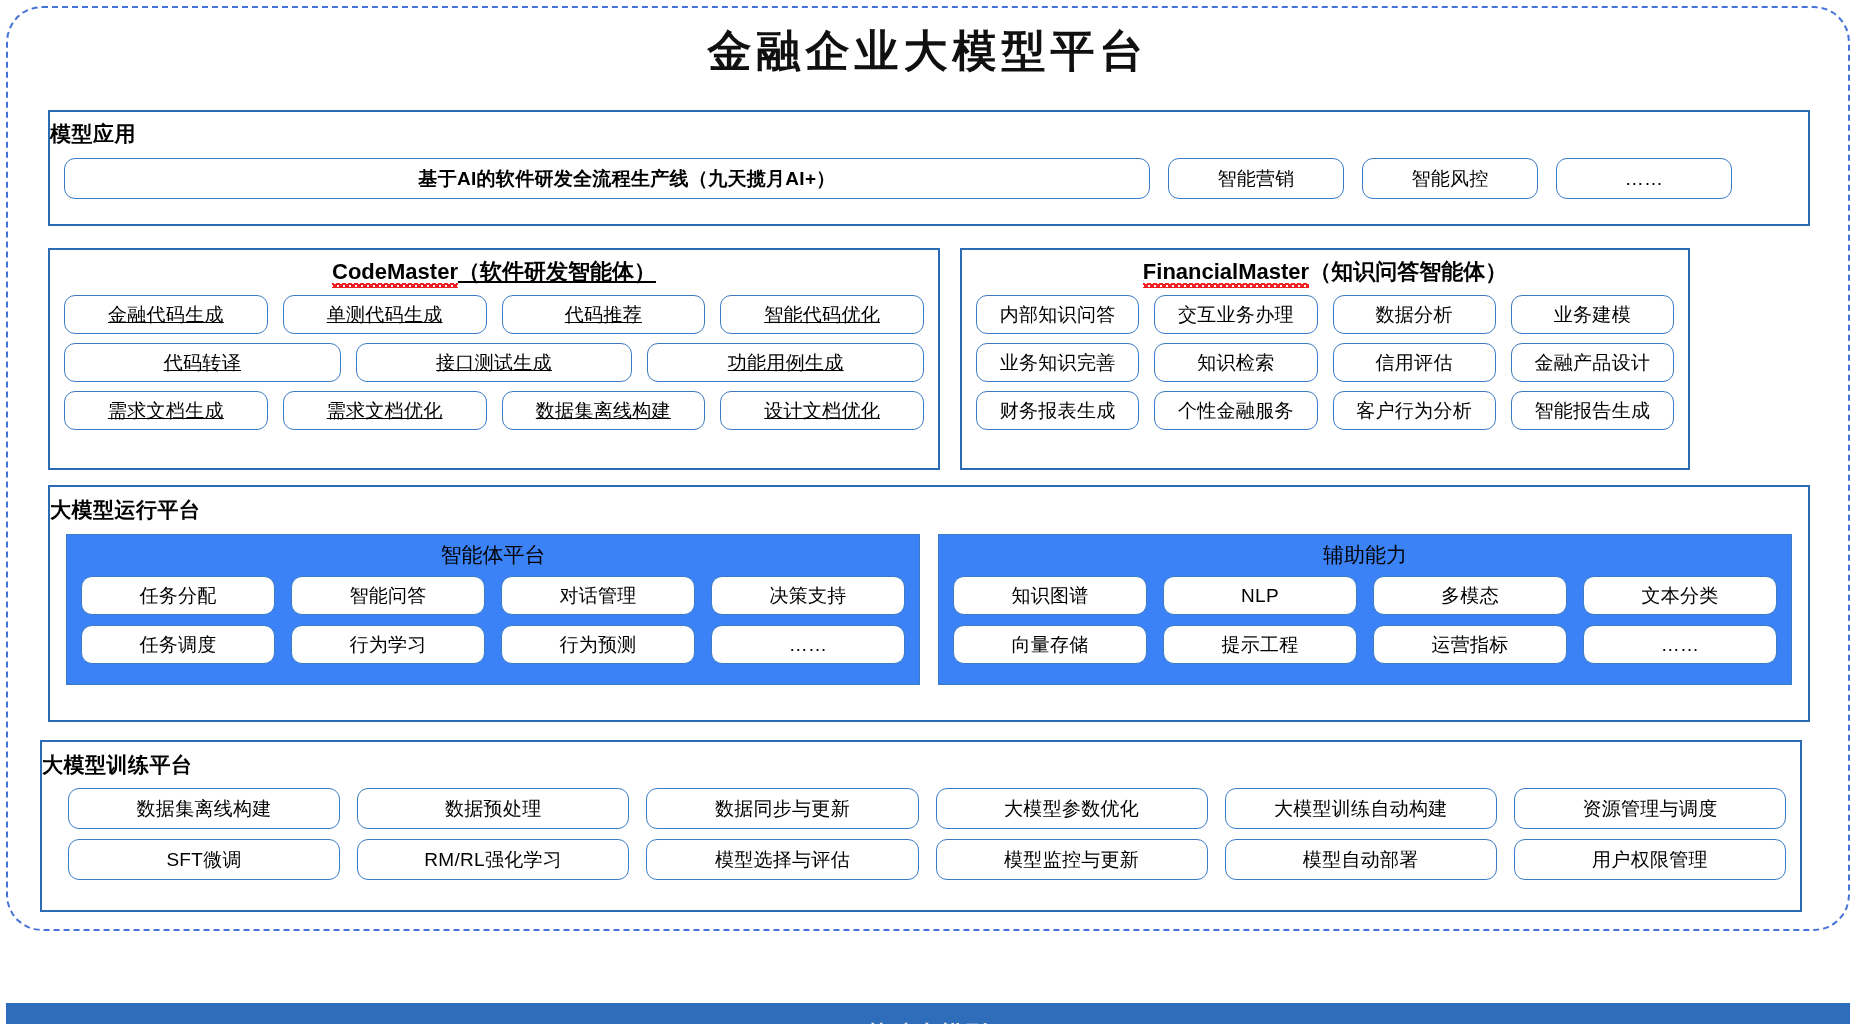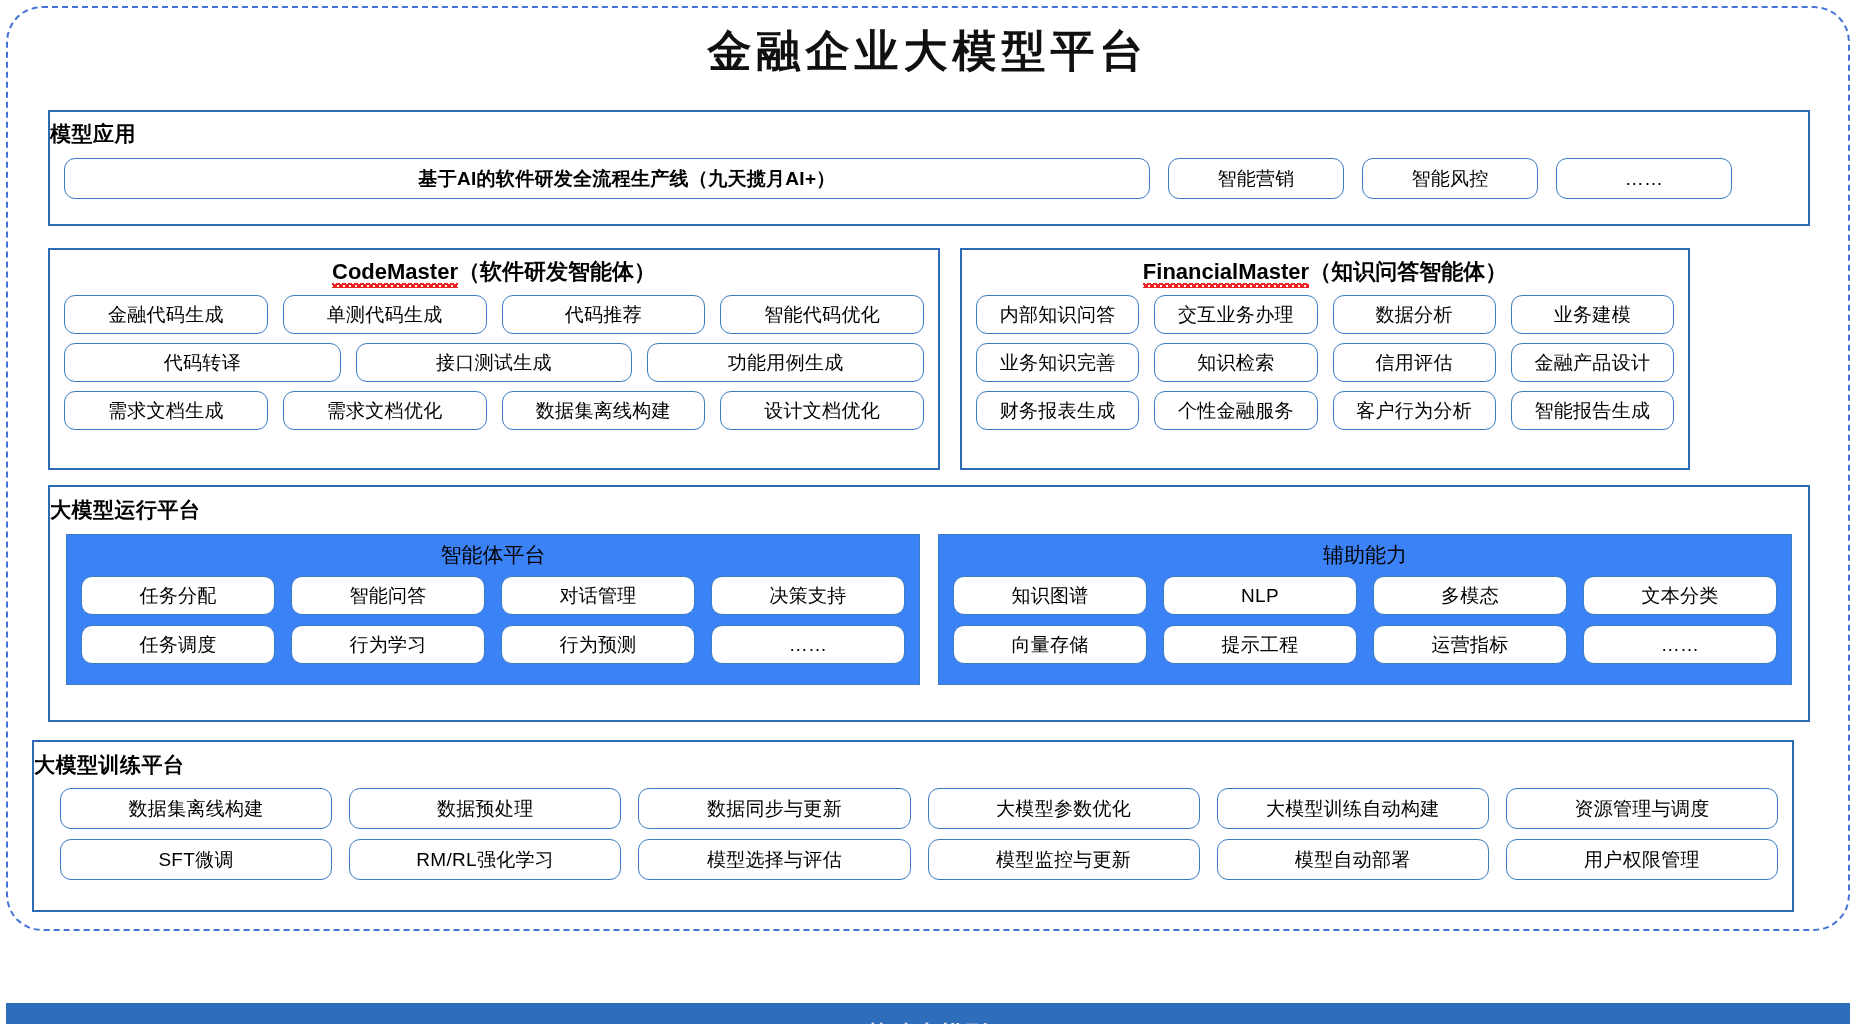--- a/index.html
+++ b/index.html
@@ -79,21 +79,21 @@
   #sec-app .app-row {
     display: flex;
     margin-top: 10px;
     padding: 0 14px;
     gap: 18px;
   }
   #app-main-pill { flex: 0 0 1086px; height: 41px; padding-left: 40px; }
   #sec-app .small-pill { flex: 0 0 176px; height: 41px; }
 
   
-  #sec-code { left: 48px; top: 248px; width: 892px; height: 222px; }
+  #sec-code { left: 48px; top: 248px; width: 892px; height: 222px; text-decoration: underline; }
   #sec-fin  { left: 960px; top: 248px; width: 730px; height: 222px; }
   .agent-title { margin-top: 7px; font-size: 22px; font-weight: 700; text-align: center; }
   .agent-grid { padding: 8px 14px 0 14px; }
   .agent-grid .grid-row { gap: 15px; margin-bottom: 9px; }
   .agent-grid .pill { height: 39px; flex: 1 1 0; }
 
   
   #sec-run { left: 48px; top: 485px; width: 1762px; height: 237px; }
   #sec-run .panel-title { margin-top: 9px; }
   .run-inner-wrap { display: flex; gap: 18px; padding: 10px 16px 0 16px; }
@@ -103,21 +103,21 @@
     flex: 1 1 0;
     padding: 6px 14px 10px 14px;
   }
   .sub-panel .sub-head {
     text-align: center; font-size: 21px; font-weight: 400; color: #000; margin-bottom: 7px;
   }
   .sub-panel .grid-row { gap: 16px; margin-bottom: 10px; }
   .sub-panel .pill { height: 39px; flex: 1 1 0; }
 
   
-  #sec-train { left: 32px; top: 740px; width: 1762px; height: 172px; }
+  #sec-train { left: 40px; top: 740px; width: 1762px; height: 172px; }
   #sec-train .panel-title { margin-top: 9px; }
   .train-grid { padding: 9px 14px 0 26px; }
   .train-grid .grid-row { gap: 17px; margin-bottom: 10px; }
   .train-grid .pill { height: 41px; flex: 1 1 0; }
 
   
   #base-bar {
     position: absolute;
     left: 6px; top: 1003px; width: 1844px; height: 62px;
     background: #2e6dba;

